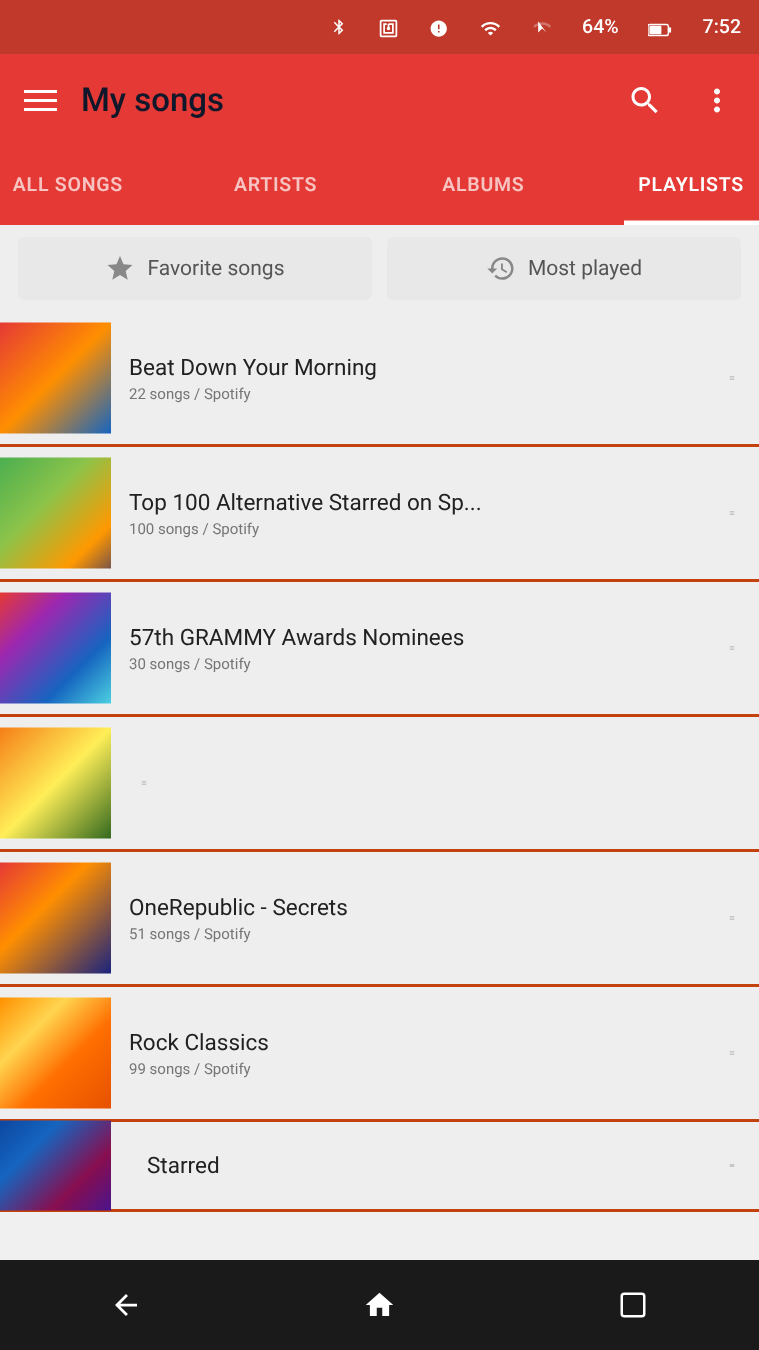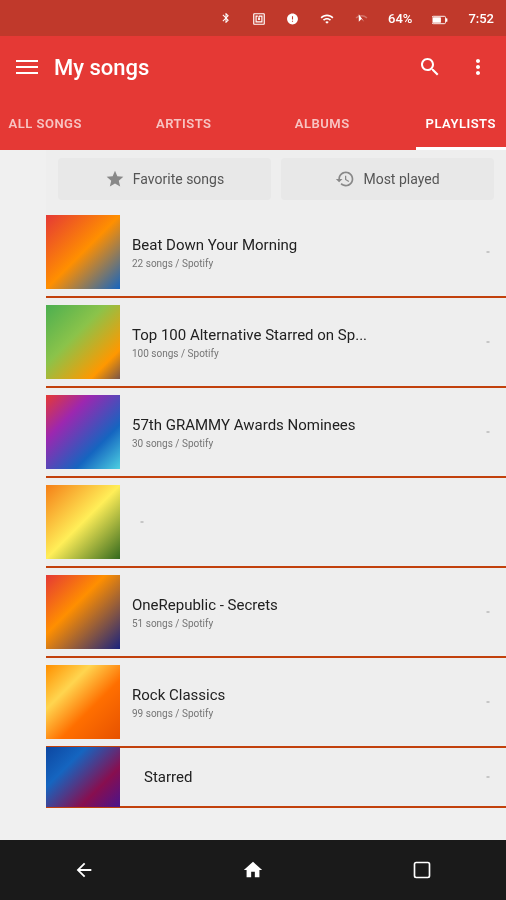--- a/index.html
+++ b/index.html
@@ -29,21 +29,21 @@
     
     .app-bar {
       background: #e53935;
       height: 62px;
       display: flex;
       align-items: center;
       padding: 0 16px;
       gap: 16px;
     }
     .app-bar-title {
-      color: #ffffff;
+      color: #0f172a;
       font-size: 22px;
       font-weight: 500;
       flex: 1;
     }
     .hamburger {
       display: flex;
       flex-direction: column;
       gap: 4px;
       cursor: pointer;
     }
@@ -180,21 +180,20 @@
     .thumb-3 { background: linear-gradient(135deg, #e53935 0%, #9c27b0 30%, #1565c0 70%, #4dd0e1 100%); }
     .thumb-4 { background: linear-gradient(135deg, #f57f17 0%, #ffee58 50%, #33691e 100%); }
     .thumb-5 { background: linear-gradient(135deg, #e53935 0%, #ff8f00 40%, #1a237e 100%); }
     .thumb-6 { background: linear-gradient(135deg, #ff8f00 0%, #ffd54f 30%, #ff6f00 60%, #e65100 100%); }
     .thumb-7 { background: linear-gradient(135deg, #0d47a1 0%, #1565c0 30%, #880e4f 70%, #4a148c 100%); }
 
     .main-content {
       display: flex;
       flex-direction: column;
       height: calc(900px - 36px - 62px - 52px - 60px);
-      padding-left: 46px;
     }
 
     .songs-container {
       overflow-y: auto;
       flex: 1;
     }
   </style>
 </head>
 <body>
 

